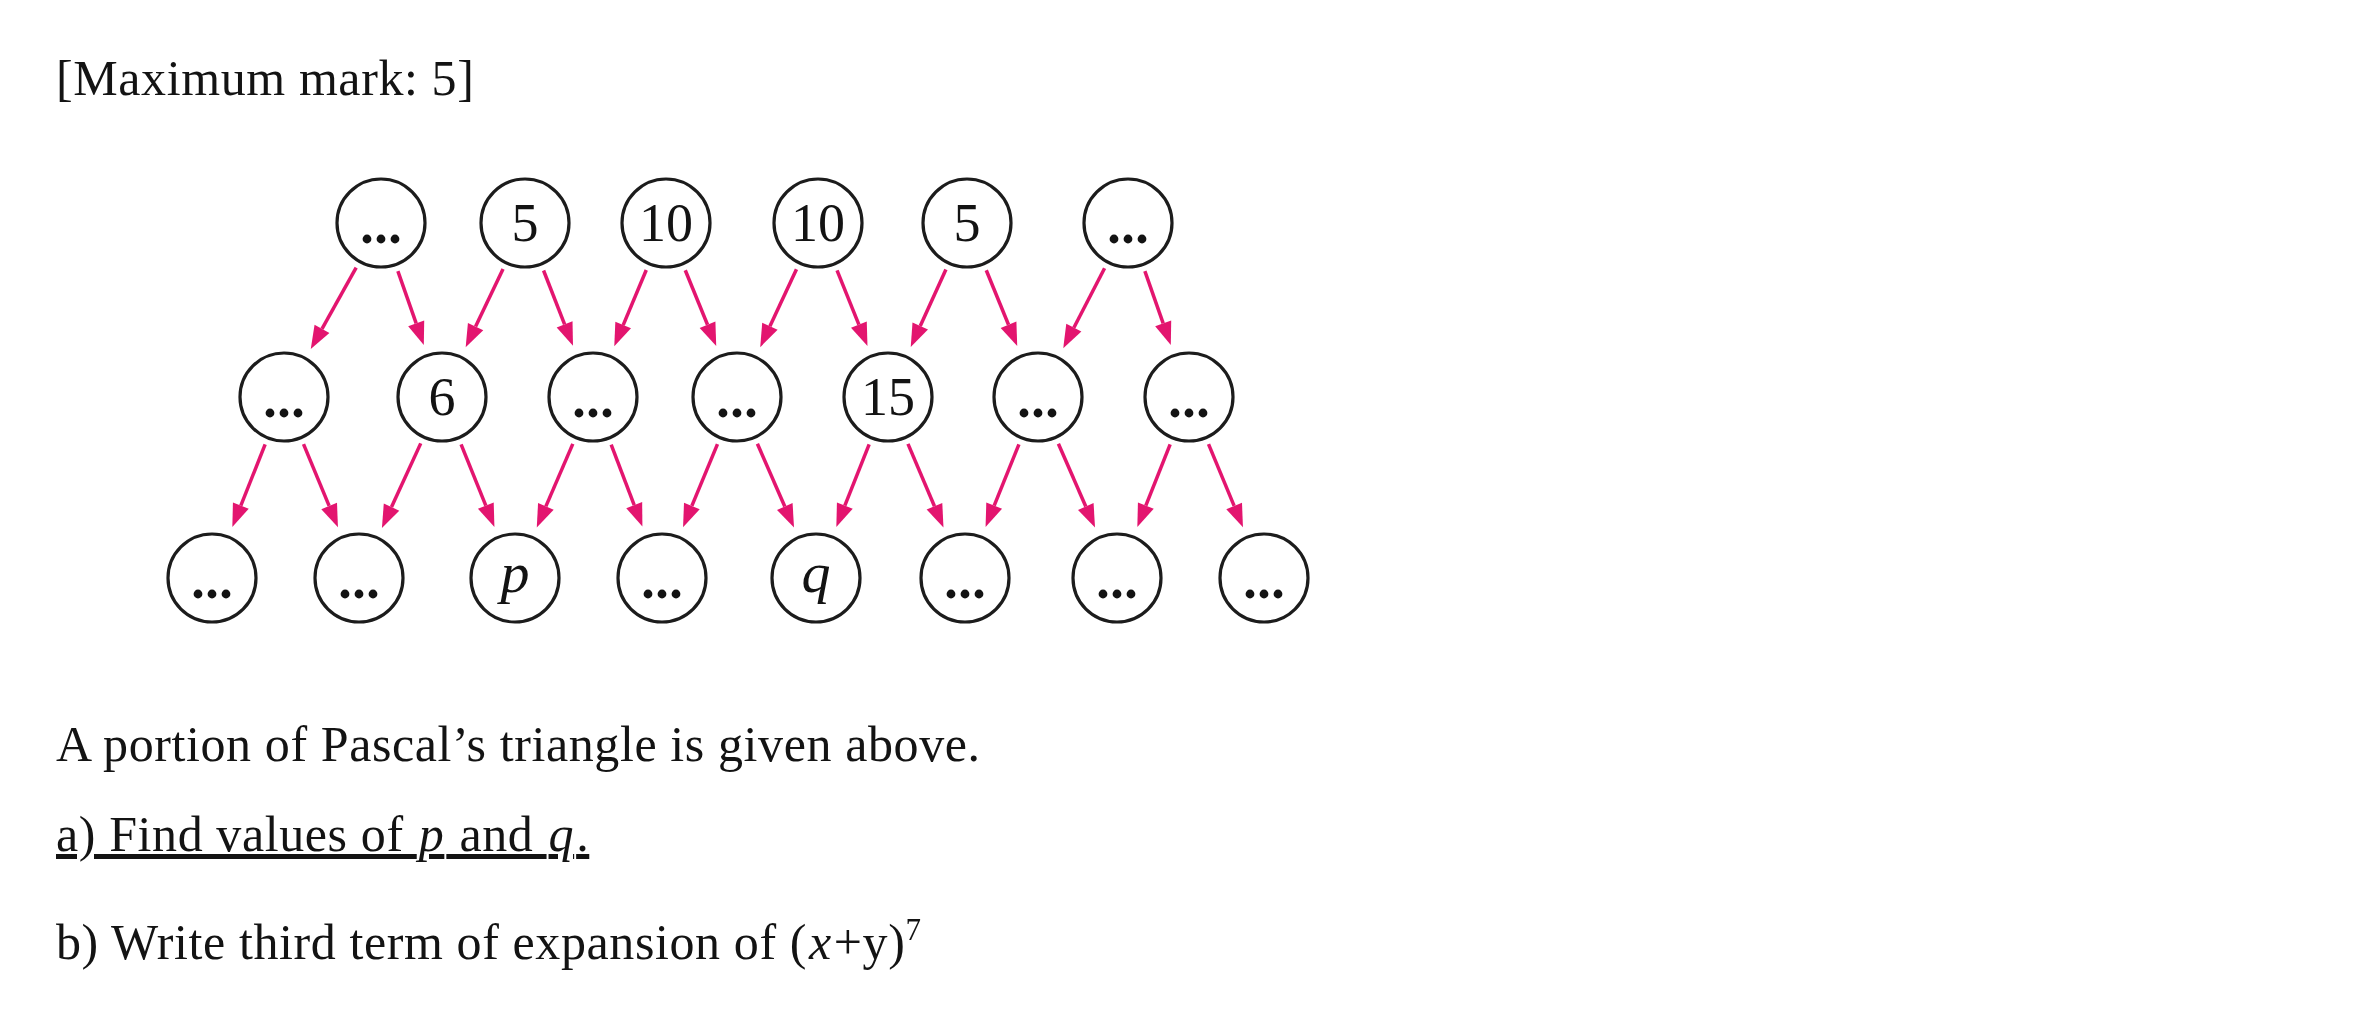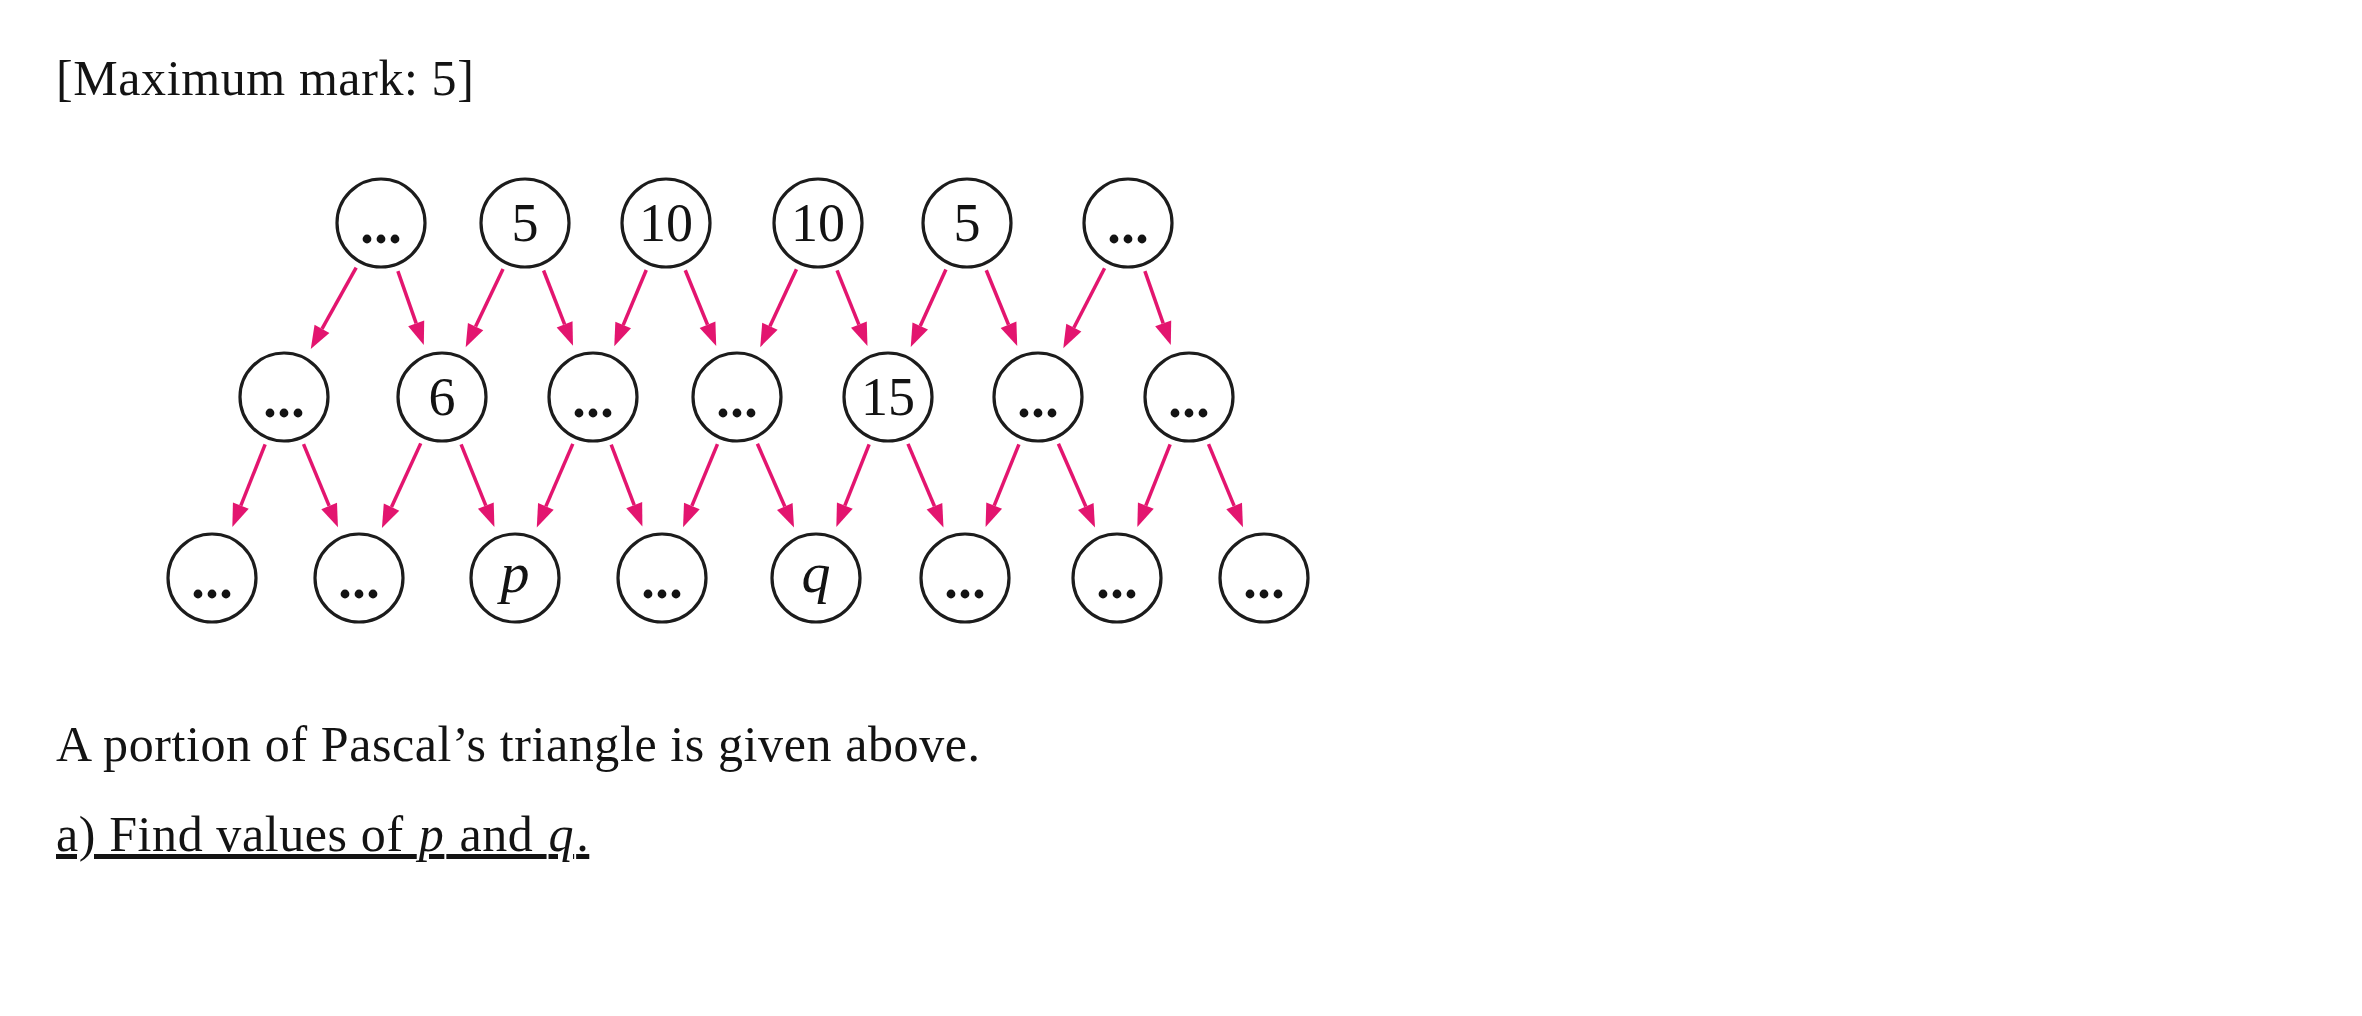--- a/index.html
+++ b/index.html
@@ -176,14 +176,15 @@
       <circle cx="1264" cy="578" r="44" fill="#ffffff" stroke="#1c1c1c" stroke-width="3.2"></circle>
       <circle cx="1250" cy="594" r="4.4" fill="#131313"></circle>
       <circle cx="1264" cy="594" r="4.4" fill="#131313"></circle>
       <circle cx="1278" cy="594" r="4.4" fill="#131313"></circle>
     </svg>
 
   <div class="textline caption">A portion of Pascal’s triangle is given above.</div>
 
   <div class="textline qa"><span>a) Find values of </span><span class="mi">p</span><span> and </span><span class="mi">q</span><span>.</span></div>
 
+  <div class="textline qb"><span>b) Write third term of expansion of (</span><span class="mi">x</span><span>+y)</span><sup>7</sup></div>
 
 </div>
 
 </body></html>

